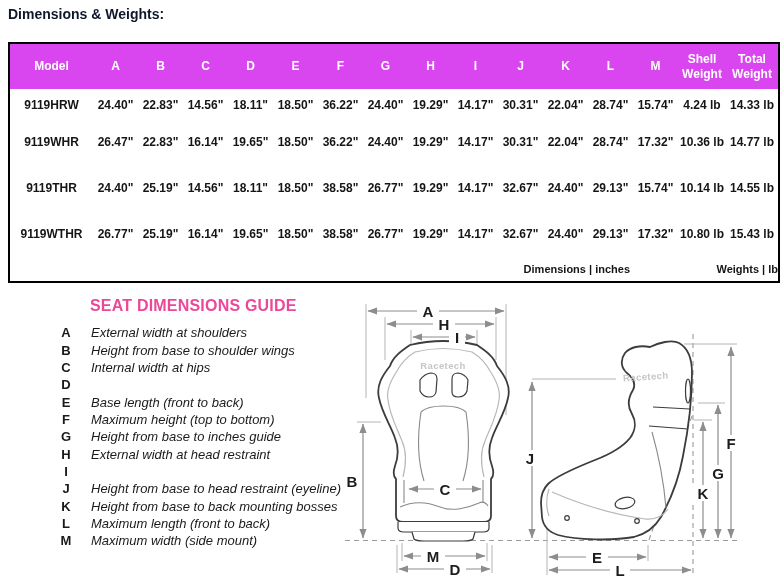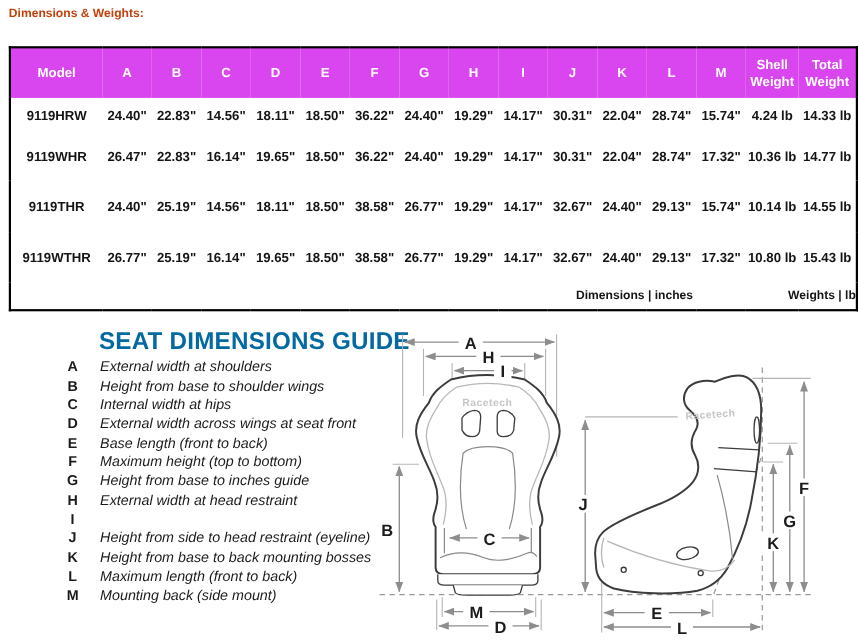--- a/index.html
+++ b/index.html
@@ -1,35 +1,35 @@
 <!DOCTYPE html>
 <html><head>
 <meta charset="utf-8">
 <style>
   html,body{margin:0;padding:0;background:#fff;}
   .page{position:relative;width:781px;height:584px;background:#fff;overflow:hidden;
         font-family:"Liberation Sans",sans-serif;color:#151515;}
-  .doc-title{position:absolute;left:8px;top:6px;font-size:11px;font-weight:bold;color:#c2410c;}
+  .doc-title{position:absolute;left:8px;top:6px;font-size:14px;font-weight:bold;color:#0f172a;}
   table.dims{position:absolute;left:8px;top:42px;width:767px;border-collapse:collapse;
              table-layout:fixed;border:2px solid #000;}
   table.dims thead tr{background:#d946ef;height:46px;}
   table.dims th{color:#fff;font-size:12px;font-weight:bold;text-align:center;
                 vertical-align:middle;padding:0;line-height:1.25;}
   table.dims td{font-size:12px;font-weight:bold;color:#151515;text-align:center;
                 vertical-align:middle;padding:0;}
   table.dims tbody tr:nth-child(1){height:31px;}
   table.dims tbody tr:nth-child(2){height:44px;}
   table.dims tbody tr:nth-child(3){height:47px;}
   table.dims tbody tr:nth-child(4){height:46px;}
   table.dims tfoot tr{height:25px;}
   table.dims tfoot td{font-size:11px;font-weight:bold;text-align:right;}
   .foot-dim{text-align:center;padding-right:48px !important;}
   .foot-wt{text-align:center;}
-  .guide-title{position:absolute;left:90px;top:297px;font-size:22px;font-weight:bold;
-               letter-spacing:.2px;color:#0369a1;}
+  .guide-title{position:absolute;left:90px;top:297px;font-size:16px;font-weight:bold;
+               letter-spacing:.2px;color:#ec4899;}
   .guide-list{position:absolute;left:48px;top:324px;font-size:13px;color:#1a1a1a;}
   .guide-item{display:flex;height:17.35px;align-items:center;}
   .guide-letter{width:36px;text-align:center;font-weight:bold;}
   .guide-text{margin-left:7px;font-style:italic;}
   svg.diagram{position:absolute;left:330px;top:292px;width:451px;height:292px;}
   .ext{stroke:#b4b4b4;stroke-width:1;fill:none;}
   .dim{stroke:#8d8d8d;stroke-width:1.2;fill:none;marker-start:url(#ar);marker-end:url(#ar);}
   .dash{stroke:#9a9a9a;stroke-width:1.1;fill:none;stroke-dasharray:5 4;}
   .seat{stroke:#3c3c3c;stroke-width:1.8;fill:#fff;stroke-linejoin:round;}
   .seatln{stroke:#3c3c3c;stroke-width:1.2;fill:#fff;stroke-linejoin:round;}
@@ -179,21 +179,20 @@
       <div class="guide-item">
         <span class="guide-letter">B</span>
         <span class="guide-text">Height from base to shoulder wings</span>
       </div>
       <div class="guide-item">
         <span class="guide-letter">C</span>
         <span class="guide-text">Internal width at hips</span>
       </div>
       <div class="guide-item">
         <span class="guide-letter">D</span>
-        <span class="guide-text">External width across wings at seat front</span>
       </div>
       <div class="guide-item">
         <span class="guide-letter">E</span>
         <span class="guide-text">Base length (front to back)</span>
       </div>
       <div class="guide-item">
         <span class="guide-letter">F</span>
         <span class="guide-text">Maximum height (top to bottom)</span>
       </div>
       <div class="guide-item">
@@ -202,33 +201,33 @@
       </div>
       <div class="guide-item">
         <span class="guide-letter">H</span>
         <span class="guide-text">External width at head restraint</span>
       </div>
       <div class="guide-item">
         <span class="guide-letter">I</span>
       </div>
       <div class="guide-item">
         <span class="guide-letter">J</span>
-        <span class="guide-text">Height from side to head restraint (eyeline)</span>
+        <span class="guide-text">Height from base to head restraint (eyeline)</span>
       </div>
       <div class="guide-item">
         <span class="guide-letter">K</span>
         <span class="guide-text">Height from base to back mounting bosses</span>
       </div>
       <div class="guide-item">
         <span class="guide-letter">L</span>
         <span class="guide-text">Maximum length (front to back)</span>
       </div>
       <div class="guide-item">
         <span class="guide-letter">M</span>
-        <span class="guide-text">Mounting back (side mount)</span>
+        <span class="guide-text">Maximum width (side mount)</span>
       </div>
     </div>
 
   <svg class="diagram" viewBox="330 292 451 292">
     <defs>
       <marker id="ar" viewBox="0 0 8 6" refX="7.5" refY="3" markerWidth="8" markerHeight="6" orient="auto-start-reverse">
           <path d="M0,0L8,3L0,6Z" fill="#8d8d8d"></path>
         </marker>
     </defs>
 

